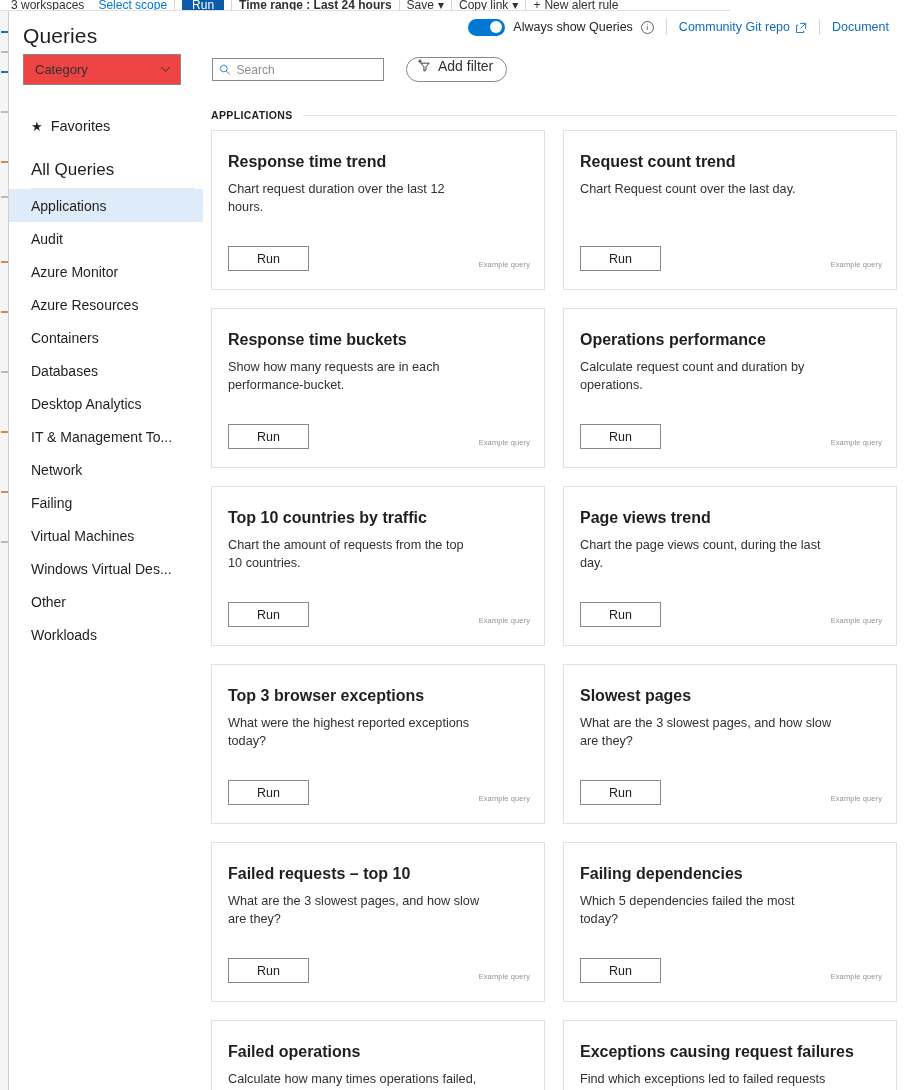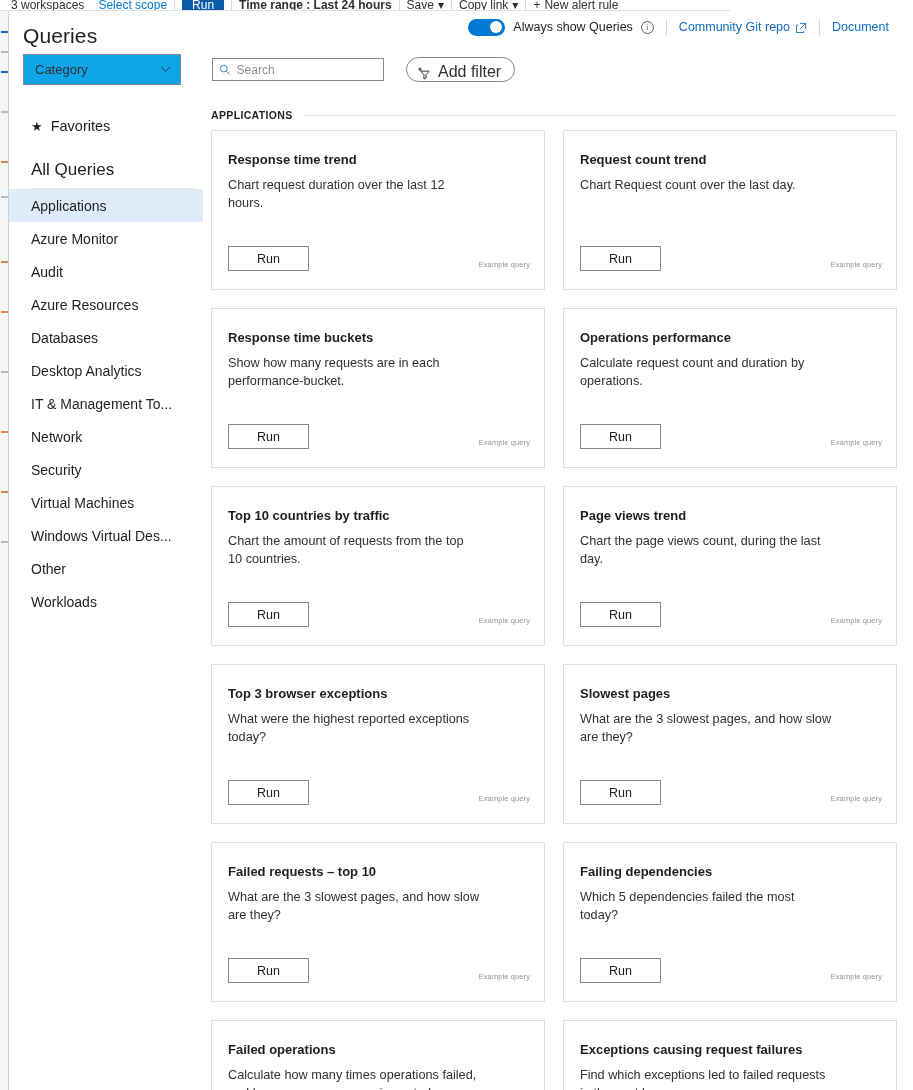--- a/index.html
+++ b/index.html
@@ -78,40 +78,40 @@
   .hdr-link {
     font-size: 12.5px; color: #0f6cbd; text-decoration: none;
     padding: 0 12px; display: flex; align-items: center; gap: 6px; white-space: nowrap;
     cursor: pointer;
   }
   .ext-icon { display: inline-block; width: 11px; height: 11px; }
 
   
   .filter-row { position: absolute; left: 14px; top: 43px; display: flex; align-items: center; }
   .category-select {
-    width: 158px; height: 31px; border: 1px solid #8a8886; background: #0ea5e9;
+    width: 158px; height: 31px; border: 1px solid #8a8886; background: #ef4444;
     display: flex; align-items: center; justify-content: space-between;
     padding: 0 9px 0 11px; font-size: 13px; color: #323130; cursor: pointer;
   }
   .chev { width: 11px; height: 7px; }
   .search-box {
     position: relative; margin-left: 31px; width: 172px; height: 23px;
     border: 1px solid #8a8886; background: #fff;
     display: flex; align-items: center; padding: 0 6px;
   }
   .search-box input {
     border: none; outline: none; font-size: 12px; color: #323130;
     width: 100%; margin-left: 6px; font-family: "Liberation Sans", sans-serif;
     background: transparent;
   }
   .search-box input::placeholder { color: #8d8d8d; }
   .add-filter {
     margin-left: 22px; height: 25px; border: 1px solid #8a8886; border-radius: 13px;
-    display: flex; align-items: flex-end; gap: 6px; padding: 0 13px 0 10px;
-    font-size: 16px; color: #323130; background: #fff; cursor: pointer;
+    display: flex; align-items: flex-start; gap: 6px; padding: 0 13px 0 10px;
+    font-size: 14px; color: #323130; background: #fff; cursor: pointer;
   }
 
   
   .body-wrap { position: absolute; top: 92px; left: 0; right: 0; bottom: 0; display: flex; }
 
   
   .sidebar { width: 194px; flex: none; padding-top: 8px; position: relative; }
   .fav-row {
     display: flex; align-items: center; gap: 8px;
     padding: 0 0 0 22px; height: 30px; font-size: 14.5px; color: #201f1e; cursor: pointer;
@@ -137,21 +137,21 @@
     font-size: 10.5px; font-weight: 700; color: #201f1e; letter-spacing: .35px;
   }
   .section-rule { flex: 1; height: 1px; background: #e3e3e3; }
 
   .card-grid { display: flex; flex-wrap: wrap; gap: 18px 18px; padding-right: 10px; }
   .card {
     width: 334px; height: 160px; border: 1px solid #e1dfdd; background: #fff;
     position: relative; padding: 21px 16px 0 16px; cursor: pointer;
   }
   .card-title {
-    font-size: 13px; font-weight: 600; color: #201f1e; margin-bottom: 7px; line-height: 1.3;
+    font-size: 16px; font-weight: 600; color: #201f1e; margin-bottom: 7px; line-height: 1.3;
   }
   .card-desc { font-size: 12.7px; color: #323130; line-height: 1.45; max-width: 252px; }
   .run-btn {
     position: absolute; left: 16px; bottom: 18px; width: 81px; height: 25px;
     border: 1px solid #8a8886; background: #fff; font-size: 12.5px; color: #201f1e;
     font-family: "Liberation Sans", sans-serif; cursor: pointer;
   }
   .example-tag {
     position: absolute; right: 14px; bottom: 20px;
     font-size: 7.5px; color: #949494; letter-spacing: .1px;
@@ -267,42 +267,45 @@
       </div>
       <div class="all-queries">
         <span>All Queries</span>
       </div>
       <div class="side-divider"></div>
 
       <div class="side-item selected">
         <span>Applications</span>
         </div>
       <div class="side-item">
+        <span>Audit</span>
+        </div>
+      <div class="side-item">
         <span>Azure Monitor</span>
         </div>
       <div class="side-item">
-        <span>Audit</span>
-        </div>
-      <div class="side-item">
         <span>Azure Resources</span>
         </div>
       <div class="side-item">
+        <span>Containers</span>
+        </div>
+      <div class="side-item">
         <span>Databases</span>
         </div>
       <div class="side-item">
         <span>Desktop Analytics</span>
         </div>
       <div class="side-item">
         <span>IT &amp; Management To...</span>
         </div>
       <div class="side-item">
         <span>Network</span>
         </div>
       <div class="side-item">
-        <span>Security</span>
+        <span>Failing</span>
         </div>
       <div class="side-item">
         <span>Virtual Machines</span>
         </div>
       <div class="side-item">
         <span>Windows Virtual Des...</span>
         </div>
       <div class="side-item">
         <span>Other</span>
         </div>

